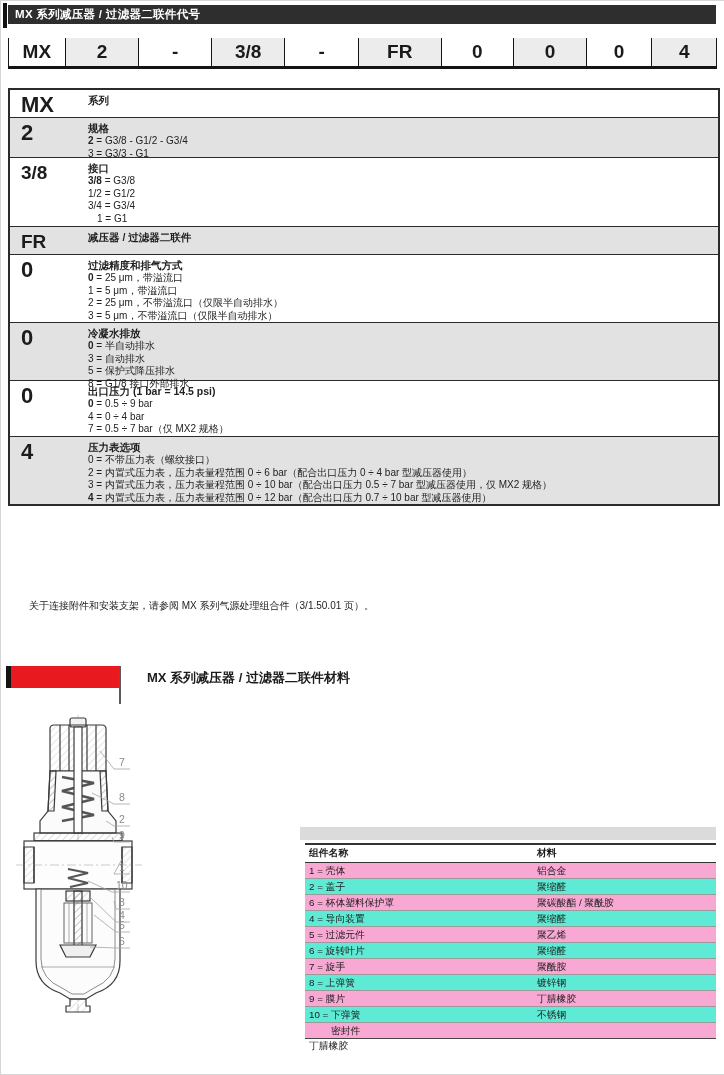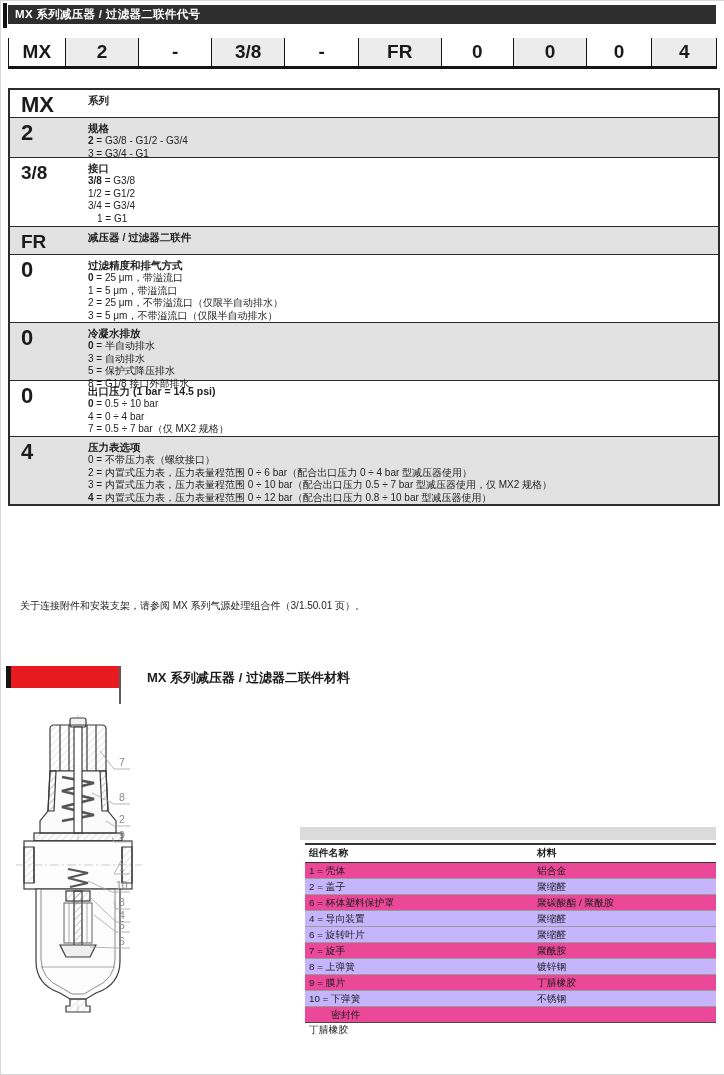--- a/index.html
+++ b/index.html
@@ -26,35 +26,35 @@
   .srow.g{background:#e2e2e2;}
   .scode{width:78px;flex:none;font-weight:bold;font-size:22px;padding:2px 0 0 11px;box-sizing:border-box;}
   .scode.small{font-size:19px;padding-top:4px;}
   .sdesc{flex:1;padding-top:4px;font-size:10px;line-height:12.8px;color:#222;}
   .stitle{font-weight:bold;font-size:10.5px;}
   .opt .ov{font-weight:normal;}
   .opt .ov.sel{font-weight:bold;}
   .opt .ov.ind{padding-left:9px;}
 
   
-  .note{position:absolute;left:20px;top:599px;font-size:10px;color:#222;}
+  .note{position:absolute;left:29px;top:599px;font-size:10px;color:#222;}
 
   
   .red-accent{position:absolute;left:6px;top:666px;width:5px;height:22px;background:#141414;}
   .red-block{position:absolute;left:11px;top:666px;width:109px;height:22px;background:#e8191f;}
   .red-vline{position:absolute;left:119px;top:666px;width:1.5px;height:38px;background:#5a5a5a;}
   .mat-title{position:absolute;left:147px;top:669px;font-size:13px;font-weight:bold;}
 
   .gray-strip{position:absolute;left:300px;top:827px;width:416px;height:13px;background:#dbdbdb;}
 
   .mat-table{position:absolute;left:305px;top:843px;width:411px;font-size:9.8px;}
   .mhead{display:flex;height:17px;line-height:17px;font-weight:bold;
     border-top:2px solid #333;border-bottom:1.5px solid #333;font-family:Liberation Mono, monospace;}
-  .mrow{display:flex;height:15px;line-height:15px;border-bottom:1px solid #9a9a9a;background:#c4b5fd;}
-  .mrow.g{background:#ec4899;}
+  .mrow{display:flex;height:15px;line-height:15px;border-bottom:1px solid #9a9a9a;background:#5eead4;}
+  .mrow.g{background:#f9a8d4;}
   .mrow.last{border-bottom:1.5px solid #444;flex-direction:column;}
   .mname{width:228px;flex:none;padding-left:4px;box-sizing:border-box;}
   .mname.indent{padding-left:26px;}
   .mmat{flex:1;padding-left:4px;}
 
   
   .drawing{position:absolute;left:10px;top:715px;width:180px;height:300px;}
   .drawing text{fill:#8a8a8a;font-size:10.5px;font-family:"Liberation Sans","DejaVu Sans",sans-serif;}
 </style>
 </head>
@@ -88,21 +88,21 @@
       <div class="sdesc">
           <div class="stitle">系列</div>
         </div>
     </div>
 
     <div class="srow g" style="height:39px">
       <div class="scode">2</div>
       <div class="sdesc">
         <div class="stitle">规格</div>
         <div class="opt"><span class="ov sel">2</span><span> = G3/8 - G1/2 - G3/4</span></div>
-        <div class="opt"><span class="ov">3</span><span> = G3/4 - G1</span></div>
+        <div class="opt"><span class="ov">3</span><span> = G3/3 - G1</span></div>
       </div>
     </div>
 
     <div class="srow" style="height:68px">
       <div class="scode small">3/8</div>
       <div class="sdesc">
         <div class="stitle">接口</div>
         <div class="opt"><span class="ov sel">3/8</span><span> = G3/8</span></div>
         <div class="opt"><span class="ov">1/2</span><span> = G1/2</span></div>
         <div class="opt"><span class="ov">3/4</span><span> = G3/4</span></div>
@@ -136,34 +136,34 @@
         <div class="opt"><span class="ov">3</span><span> = 自动排水</span></div>
         <div class="opt"><span class="ov">5</span><span> = 保护式降压排水</span></div>
         <div class="opt"><span class="ov">8</span><span> = G1/8 接口外部排水</span></div>
       </div>
     </div>
 
     <div class="srow" style="height:55px">
       <div class="scode">0</div>
       <div class="sdesc">
         <div class="stitle">出口压力 (1 bar = 14.5 psi)</div>
-        <div class="opt"><span class="ov sel">0</span><span> = 0.5 ÷ 10 bar</span></div>
+        <div class="opt"><span class="ov sel">0</span><span> = 0.5 ÷ 9 bar</span></div>
         <div class="opt"><span class="ov">4</span><span> = 0 ÷ 4 bar</span></div>
         <div class="opt"><span class="ov">7</span><span> = 0.5 ÷ 7 bar（仅 MX2 规格）</span></div>
       </div>
     </div>
 
     <div class="srow g" style="height:67px">
       <div class="scode">4</div>
       <div class="sdesc">
         <div class="stitle">压力表选项</div>
         <div class="opt"><span class="ov">0</span><span> = 不带压力表（螺纹接口）</span></div>
         <div class="opt"><span class="ov">2</span><span> = 内置式压力表，压力表量程范围 0 ÷ 6 bar（配合出口压力 0 ÷ 4 bar 型减压器使用）</span></div>
         <div class="opt"><span class="ov">3</span><span> = 内置式压力表，压力表量程范围 0 ÷ 10 bar（配合出口压力 0.5 ÷ 7 bar 型减压器使用，仅 MX2 规格）</span></div>
-        <div class="opt"><span class="ov sel">4</span><span> = 内置式压力表，压力表量程范围 0 ÷ 12 bar（配合出口压力 0.8 ÷ 10 bar 型减压器使用）</span></div>
+        <div class="opt"><span class="ov sel">4</span><span> = 内置式压力表，压力表量程范围 0 ÷ 12 bar（配合出口压力 0.7 ÷ 10 bar 型减压器使用）</span></div>
       </div>
     </div>
 
   </div>
 
   <div class="note">关于连接附件和安装支架，请参阅 MX 系列气源处理组合件（3/1.50.01 页）。</div>
 
   <div class="red-accent"></div>
   <div class="red-block"></div>
   <div class="red-vline"></div>
@@ -267,20 +267,24 @@
         <div class="mmat">聚缩醛</div>
       </div>
     <div class="mrow g">
         <div class="mname">6 = 杯体塑料保护罩</div>
         <div class="mmat">聚碳酸酯 / 聚酰胺</div>
       </div>
     <div class="mrow">
         <div class="mname">4 = 导向装置</div>
         <div class="mmat">聚缩醛</div>
       </div>
+    <div class="mrow g">
+        <div class="mname">5 = 过滤元件</div>
+        <div class="mmat">聚乙烯</div>
+      </div>
     <div class="mrow">
         <div class="mname">6 = 旋转叶片</div>
         <div class="mmat">聚缩醛</div>
       </div>
     <div class="mrow g">
         <div class="mname">7 = 旋手</div>
         <div class="mmat">聚酰胺</div>
       </div>
     <div class="mrow">
         <div class="mname">8 = 上弹簧</div>

